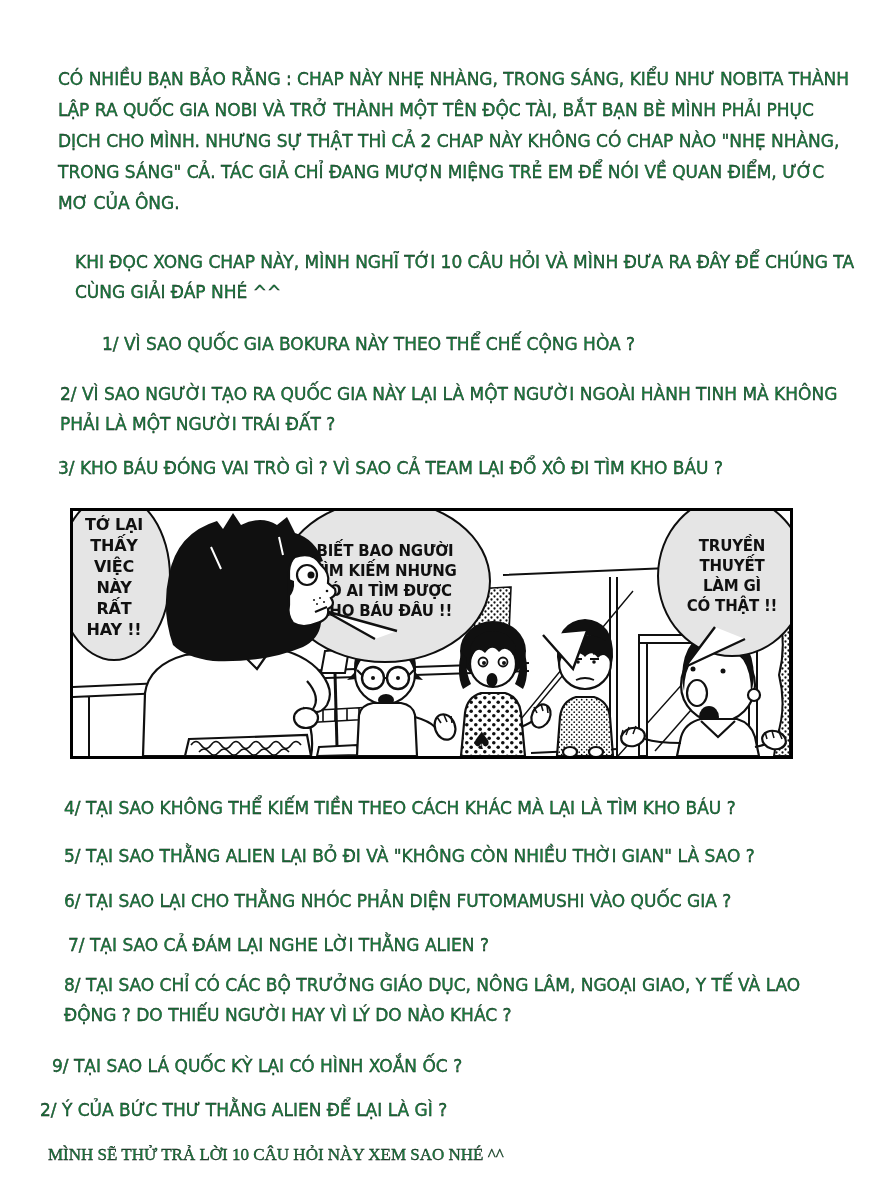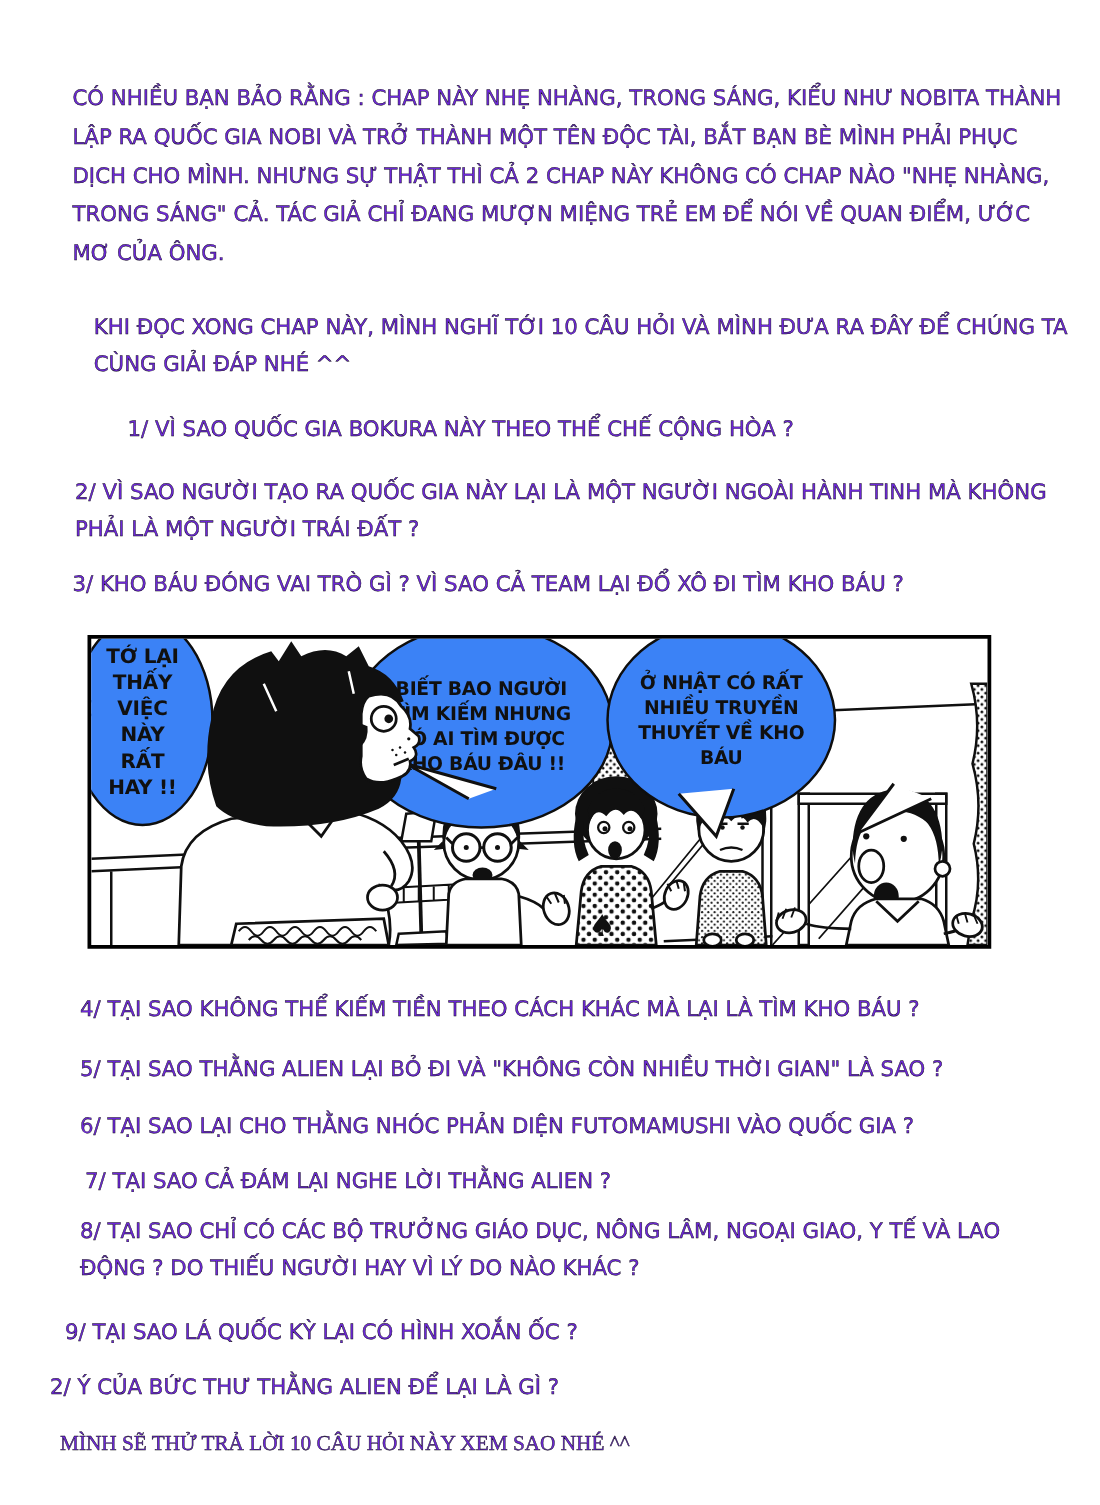--- a/index.html
+++ b/index.html
@@ -6,21 +6,21 @@
   body{
     width:880px;height:1204px;position:relative;overflow:hidden;
     background:#ffffff;color:#101010;
     font-family:"DejaVu Sans","Liberation Sans",sans-serif;
   }
   
   .tx{
     position:absolute;right:24px;
     font-size:17px;line-height:30px;letter-spacing:0px;
     -webkit-text-stroke:0.35px #101010;
-    color:#6d28d9;white-space:normal;
+    color:#15803d;white-space:normal;
   }
   #intro {top:64px;  left:58px; line-height:31px;}
   #lead  {top:247px; left:64px;margin-left:11px;}
   #q1    {top:329px; left:58px;margin-left:44px;}
   #q2    {top:379px; left:60px;}
   #q3    {top:453px; left:58px;}
   #q4    {top:793px; left:64px;}
   #q5    {top:841px; left:64px;}
   #q6    {top:886px; left:64px;}
   #q7    {top:930px; left:68px;}
@@ -31,21 +31,21 @@
 
   
   #panel{
     position:absolute;left:70px;top:508px;width:717px;height:245px;
     border:3px solid #000;background:#fff;overflow:hidden;
   }
   #panel svg{position:absolute;left:0;top:0;}
   #art{z-index:1;}
   #overlay{z-index:3;pointer-events:none;}
   .bubble{
-    position:absolute;z-index:2;background:#3b82f6;border:2.6px solid #0e0e0e;
+    position:absolute;z-index:2;background:#e5e5e5;border:2.6px solid #0e0e0e;
     border-radius:50%;display:flex;align-items:center;justify-content:center;
     text-align:center;white-space:pre-line;
     font-weight:700;font-size:15px;line-height:20px;letter-spacing:-0.2px;
     color:#101010;
   }
   #b1{left:-16px;top:-18px;width:110px;height:164px;font-size:16px;line-height:21px;}
   #b2{left:206px;top:-12px;width:208px;height:160px;}
   #b3{left:412px;top:-14px;width:180px;height:154px;}
   #b4{left:584px;top:-16px;width:146px;height:158px;}
 </style>
@@ -195,24 +195,24 @@
   <div class="bubble" id="b1">TỚ LẠI
 THẤY
 VIỆC
 NÀY
 RẤT
 HAY !!</div>
   <div class="bubble" id="b2">BIẾT BAO NGƯỜI
 TÌM KIẾM NHƯNG
 CÓ AI TÌM ĐƯỢC
 KHO BÁU ĐÂU !!</div>
-  <div class="bubble" id="b3">Ở NHẬT CÓ RẤT
-NHIỀU TRUYỀN
-THUYẾT VỀ KHO
-BÁU</div>
+  <div class="bubble" id="b4">TRUYỀN
+THUYẾT
+LÀM GÌ
+CÓ THẬT !!</div>
 
   <svg id="overlay" width="717" height="245" viewBox="0 0 717 245">
     <g>
       <path d="M302,128 L252,100 L324,120" fill="#fff" stroke="#101010" stroke-width="2.4"></path>
       <path d="M470,124 L500,158 L514,120" fill="#fff" stroke="#101010" stroke-width="2.4"></path>
       <path d="M642,116 L612,156 L672,128" fill="#fff" stroke="#101010" stroke-width="2.4"></path>
     </g>
     <g>
       <path d="M100,134 Q88,100 96,64 Q104,22 144,10 L150,18 L160,2 L168,14 Q188,4 204,14 L214,6 L222,22 Q242,28 250,50 L238,54 Q254,66 252,86 Q260,100 248,112 Q246,128 230,136 Q192,152 140,150 Q112,146 100,134 Z" fill="#101010"></path>
       <path d="M138,36 L148,58 M206,26 L210,44" stroke="#fff" stroke-width="2" fill="none"></path>

